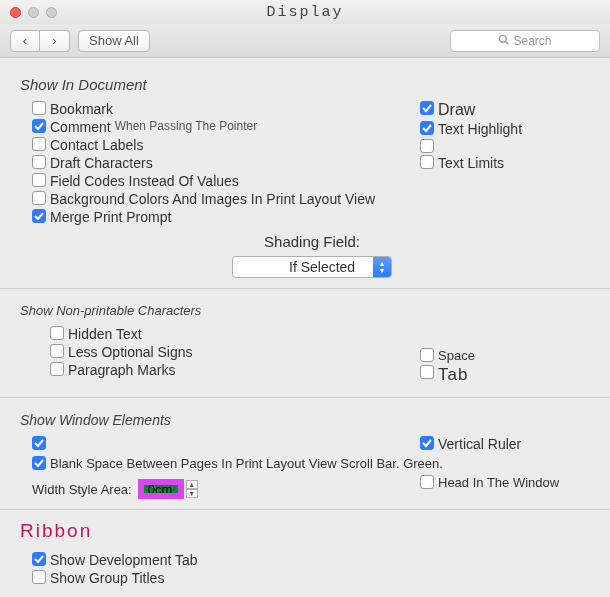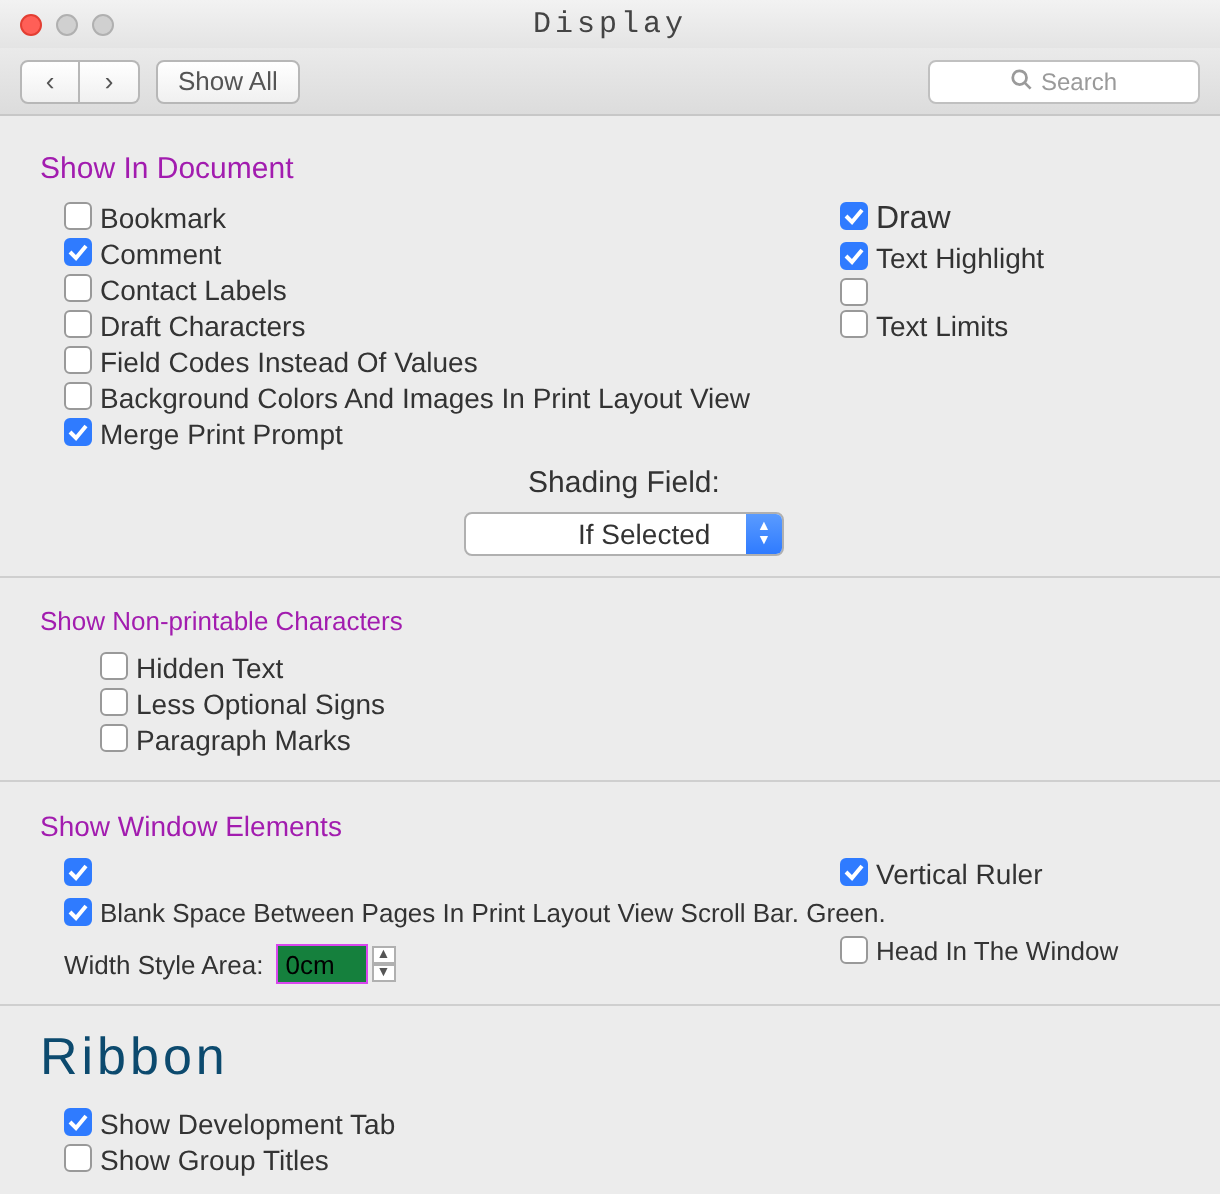--- a/index.html
+++ b/index.html
@@ -59,40 +59,41 @@
     justify-content: center;
     font-size: 13px;
     color: #555;
     border-radius: 4px;
     padding: 0 10px;
   }
   .segbtn .btn:first-child { border-top-right-radius:0;border-bottom-right-radius:0;}
   .segbtn .btn:last-child  { border-top-left-radius:0;border-bottom-left-radius:0; border-left:none;}
   .spacer { flex: 1; }
   .search {
-    width: 136px;
+    width: 150px;
     height: 22px;
     border-radius: 4px;
     border: 1px solid #c0c0c0;
     background: #fff;
     display: flex;
     align-items: center;
     justify-content: center;
     color: #9a9a9a;
     font-size: 12px;
     gap: 4px;
   }
   .content {
     padding: 14px 20px 10px 20px;
   }
   .section-title {
     font-size: 15px;
-    color: #a21caf;
+    color: #404040;
     margin-top: 14px;
     margin-bottom: 6px;
+    font-style: italic;
   }
   .section-title:first-child { margin-top: 4px; }
   .indent { padding-left: 12px; }
   .indent2 { padding-left: 30px; }
   .row {
     display: flex;
     align-items: flex-start;
     margin: 2px 0;
     gap: 4px;
     font-size: 14px;
@@ -168,45 +169,45 @@
     gap:6px;
     margin:6px 0 0 12px;
   }
   .stepper {
     display:flex;
     align-items:center;
   }
   .stepper input {
     width:46px;
     height:20px;
-    border:1px solid #d946ef;
+    border:6px solid #d946ef;
     background:#15803d;
     font-size:13px;
     padding:0 4px;
   }
   .stepper .arrows {
     display:flex;
     flex-direction:column;
     margin-left:2px;
   }
   .stepper .ar {
     width:12px;height:9px;
     border:1px solid #b0b0b0;
     background:#fff;
     font-size:7px;
     line-height:7px;
     text-align:center;
     color:#555;
   }
   .ribbon-title {
-    font-size: 26px;
+    font-size: 19px;
     letter-spacing: 2px;
     margin-top: 10px;
     margin-bottom: 10px;
-    color:#0c4a6e;
+    color:#be185d;
   }
 </style>
 </head>
 <body>
 
 <div class="titlebar">
   <div class="traffic">
     <div class="dot red"></div>
     <div class="dot grey"></div>
     <div class="dot grey"></div>
@@ -242,20 +243,21 @@
             <span class="chk"></span>
             <span>Bookmark</span>
           </div>
         <div class="row">
             <span class="chk checked">
               <svg viewBox="0 0 10 10">
                 <polyline points="1,5 4,8 9,2" fill="none" stroke="#fff" stroke-width="2"></polyline>
               </svg>
             </span>
             <span>Comment</span>
+            <span class="sublabel">When Passing The Pointer</span>
           </div>
         <div class="row">
             <span class="chk"></span>
             <span>Contact Labels</span>
           </div>
         <div class="row">
             <span class="chk"></span>
             <span>Draft Characters</span>
           </div>
         <div class="row">
@@ -322,20 +324,31 @@
           </div>
         <div class="row">
             <span class="chk"></span>
             <span>Less Optional Signs</span>
           </div>
         <div class="row">
             <span class="chk"></span>
             <span>Paragraph Marks</span>
           </div>
       </div>
+    </div>
+    <div class="col-right">
+      <div style="height:22px"></div>
+      <div class="row">
+          <span class="chk"></span>
+          <span style="font-size:13px">Space</span>
+        </div>
+      <div class="row">
+          <span class="chk"></span>
+          <span style="font-size:17px;letter-spacing:1px">Tab</span>
+        </div>
     </div>
   </div>
 
   <hr class="hr">
 
   <div class="section-title" style="font-size:14px">Show Window Elements</div>
   <div class="cols">
     <div class="col-left">
       <div class="indent">
         <div class="row">

